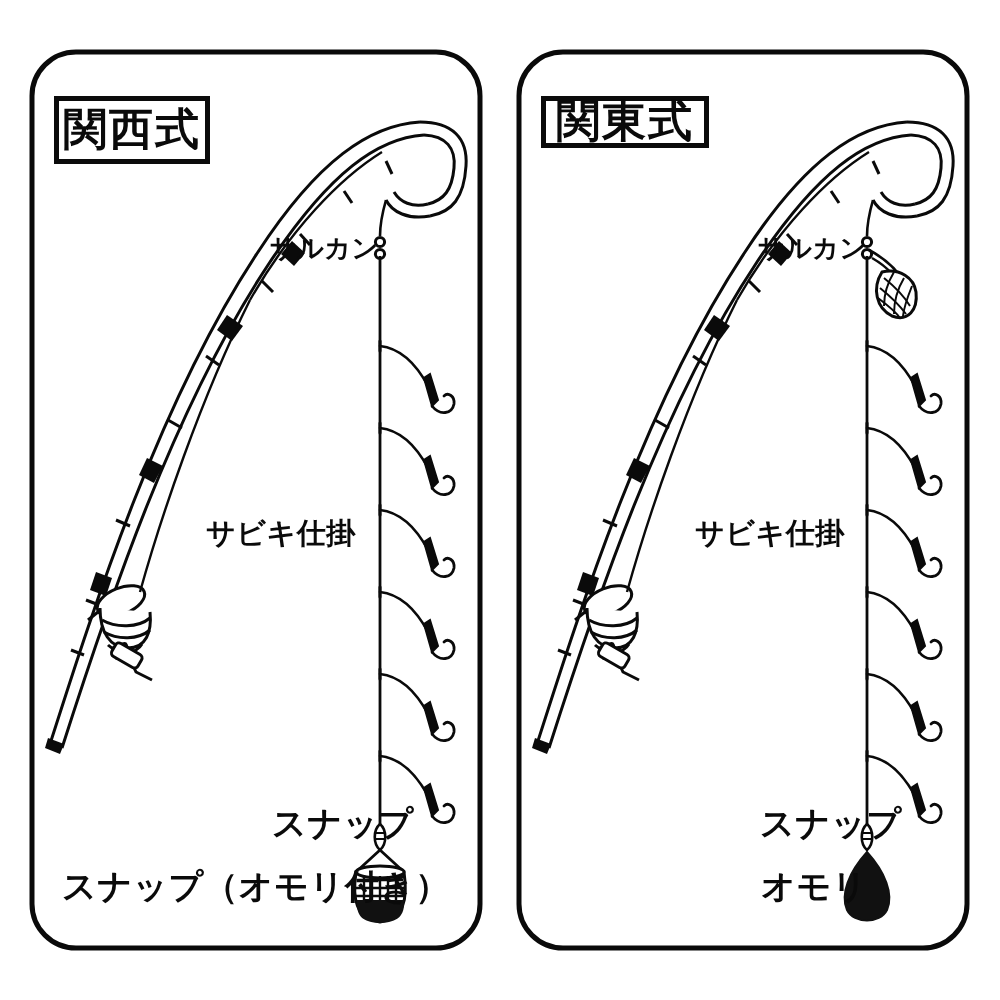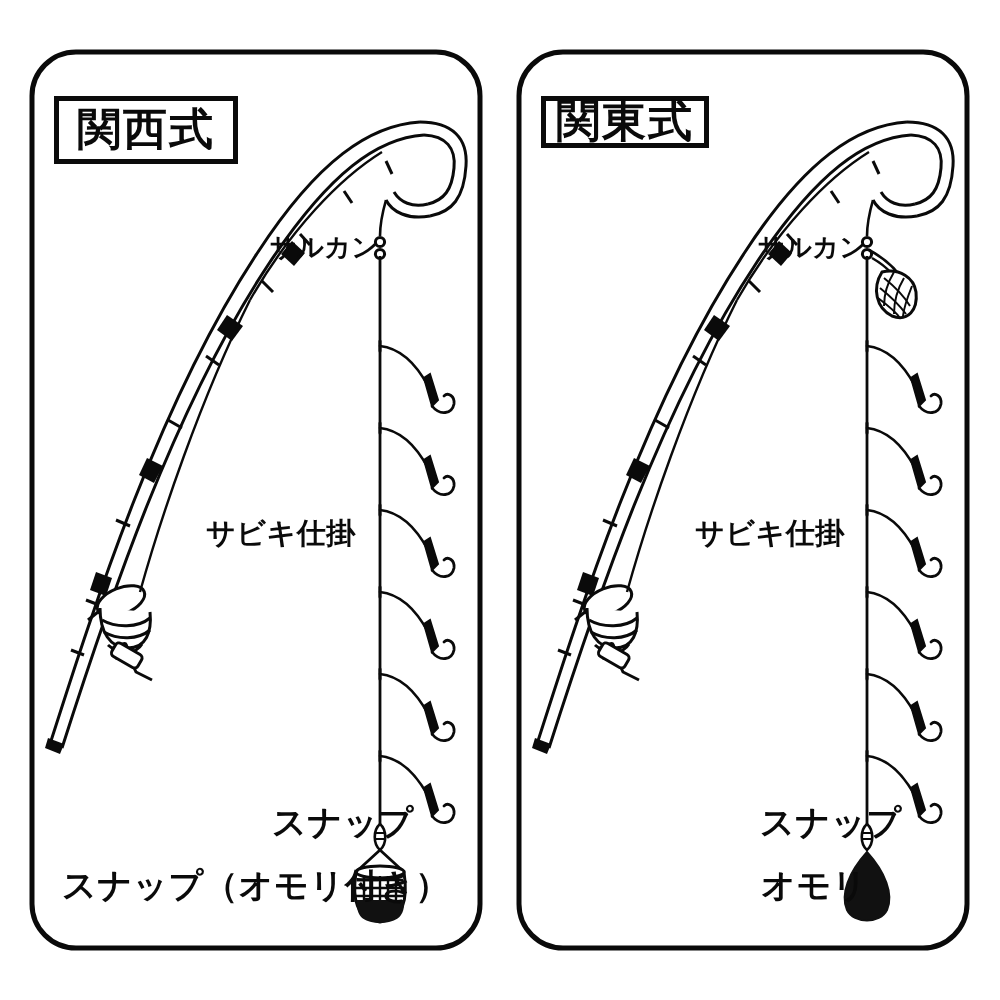--- a/index.html
+++ b/index.html
@@ -11,21 +11,20 @@
   }
   #stage { position: relative; width: 1000px; height: 1000px; background:#fff; }
   .panel-svg { position: absolute; top: 0; left: 0; width: 1000px; height: 1000px; }
   .label {
     position: absolute;
     font-weight: 700;
     color: #0a0a0a;
     white-space: nowrap;
     letter-spacing: 0.02em;
     line-height: 1;
-    font-family: Liberation Serif, serif;
   }
   .title-box {
     position: absolute;
     border: 5px solid #0b0b0b;
     background: #ffffff;
     display: flex;
     align-items: center;
     justify-content: center;
   }
   .title-text {
@@ -228,21 +227,21 @@
       <use href="#hookUnit" x="867" y="756"></use>
 
       <use href="#snapUnit" x="867" y="824"></use>
 
       <g>
         <path d="M867,852 C849,872 840,894 847,910 C854,924 880,924 887,910 C894,894 885,872 867,852 Z" fill="#111111" stroke="#111111" stroke-width="2"></path>
       </g>
     </g>
   </svg>
 
-  <div class="title-box" style="left:54px; top:96px; width:184px; height:68px;">
+  <div class="title-box" style="left:54px; top:96px; width:156px; height:68px;">
     <span class="title-text">関西式</span>
   </div>
 
   <div class="title-box" style="left:541px; top:96px; width:168px; height:52px;">
     <span class="title-text">関東式</span>
   </div>
 
   <div class="label lbl-sarukan" style="left:270px; top:235px;">サルカン</div>
 
   <div class="label lbl-sabiki" style="left:206px; top:519px;">サビキ仕掛</div>

